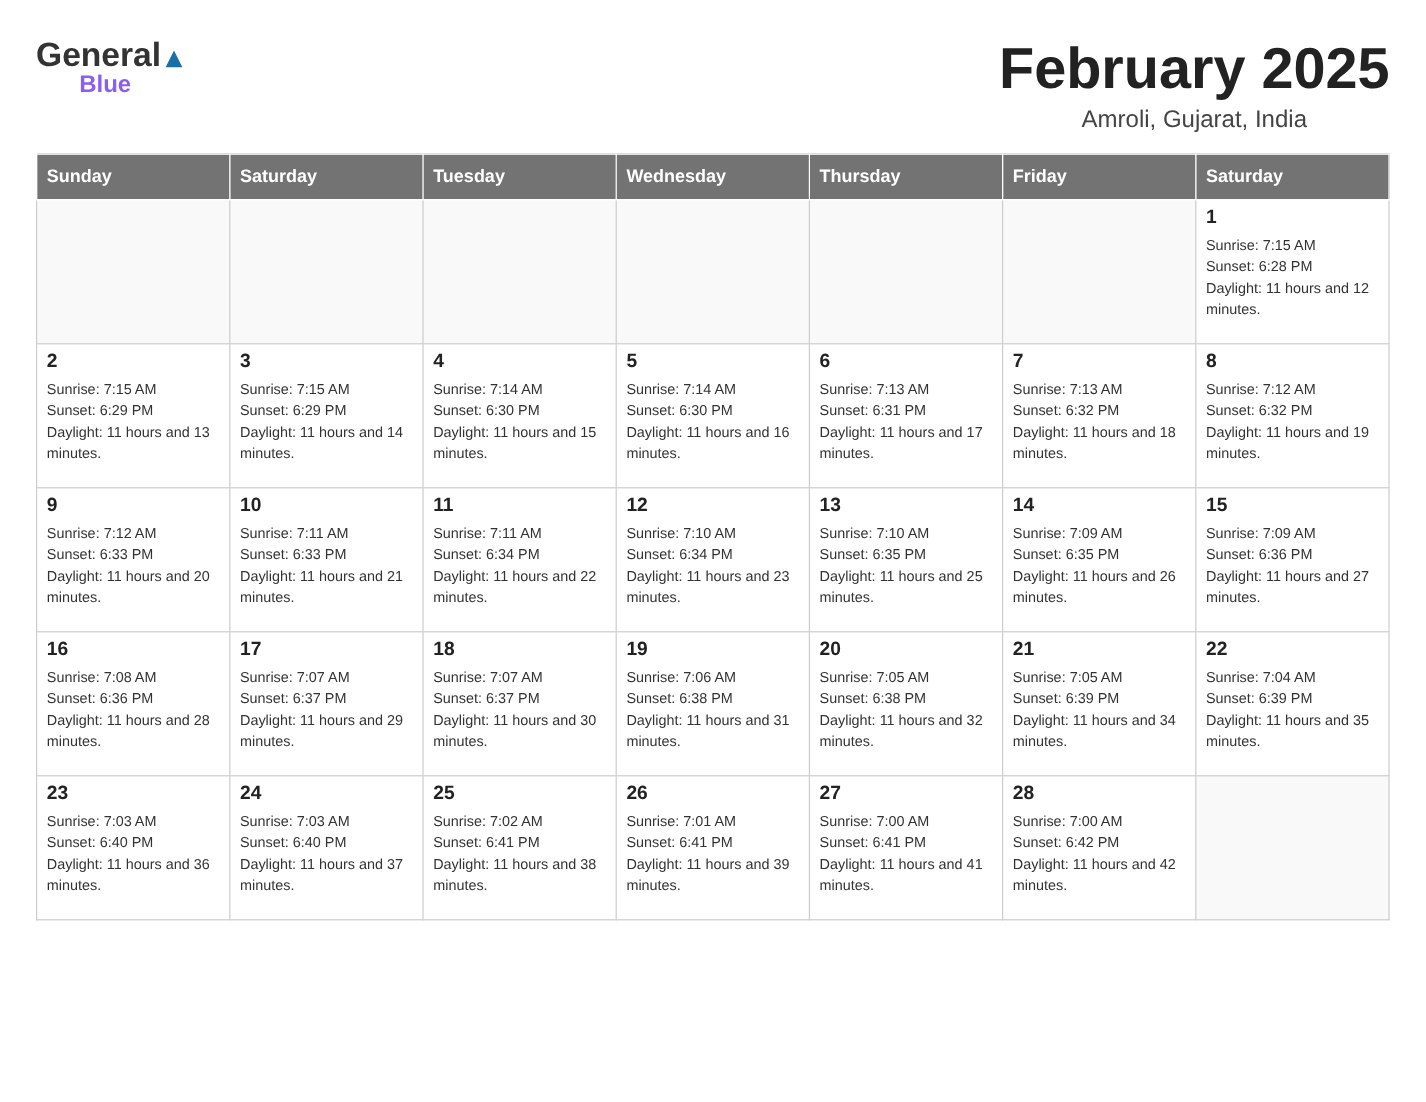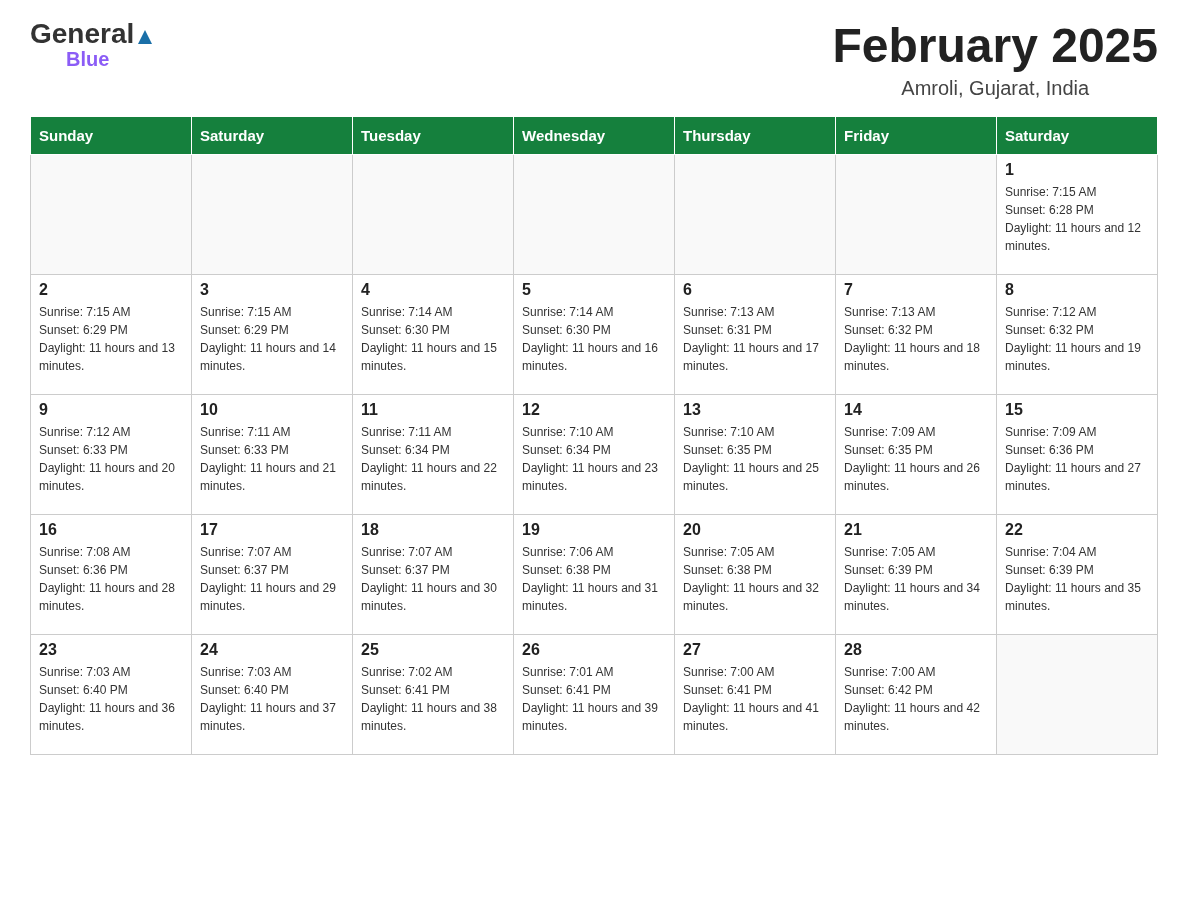--- a/index.html
+++ b/index.html
@@ -8,20 +8,21 @@
       background: #fff;
       padding: 20px 30px;
       width: 1188px;
       min-height: 918px;
     }
     .header {
       display: flex;
       justify-content: space-between;
       align-items: flex-start;
       margin-bottom: 16px;
+      margin-top: 12px;
     }
     .logo {
       display: flex;
       flex-direction: column;
       align-items: flex-start;
     }
     .logo-general {
       font-size: 28px;
       font-weight: bold;
       color: #333;
@@ -50,21 +51,21 @@
       font-size: 20px;
       color: #444;
       margin-top: 4px;
     }
     .calendar {
       width: 100%;
       border-collapse: collapse;
       table-layout: fixed;
     }
     .calendar thead tr th {
-      background-color: #15803d;
+      background-color: #737373;
       color: #fff;
       font-size: 15px;
       font-weight: bold;
       padding: 10px 8px;
       text-align: left;
       border: 1px solid #fff;
     }
     .calendar tbody tr td {
       vertical-align: top;
       border: 1px solid #ccc;

